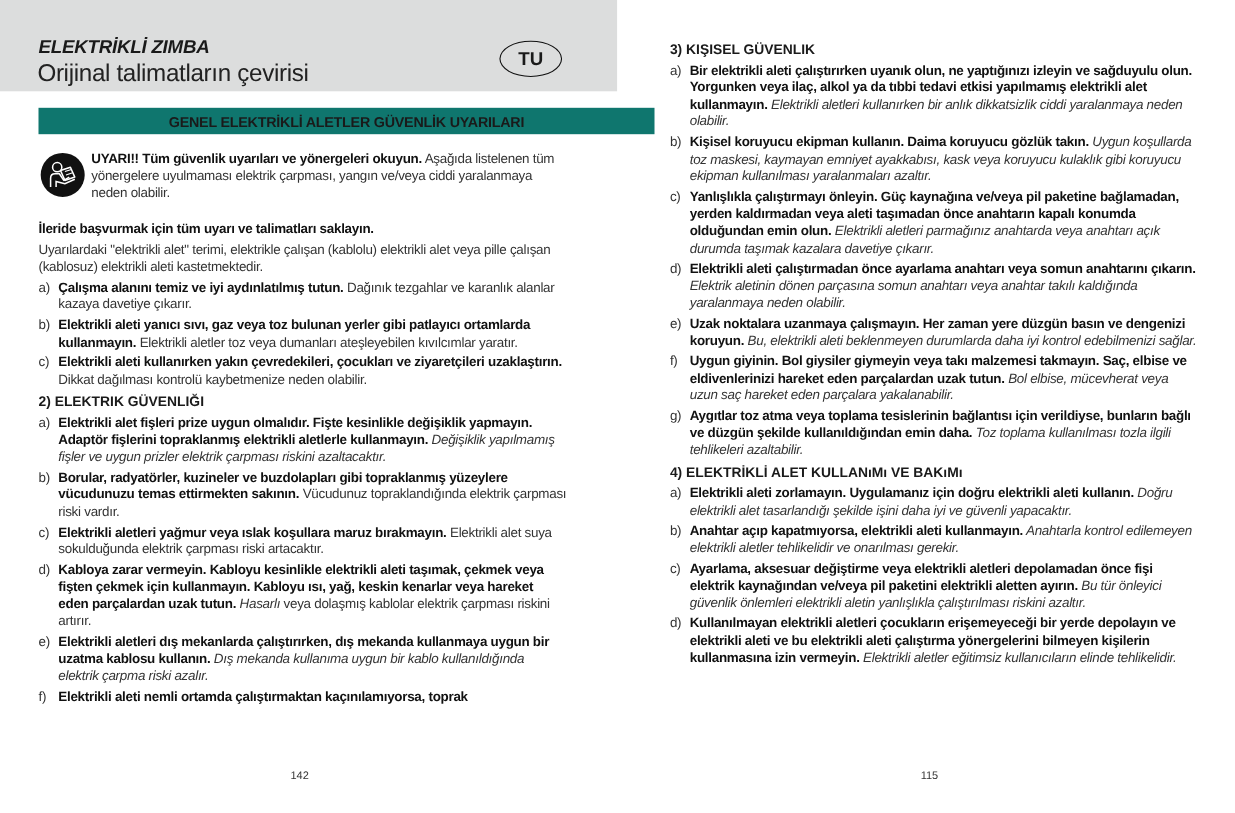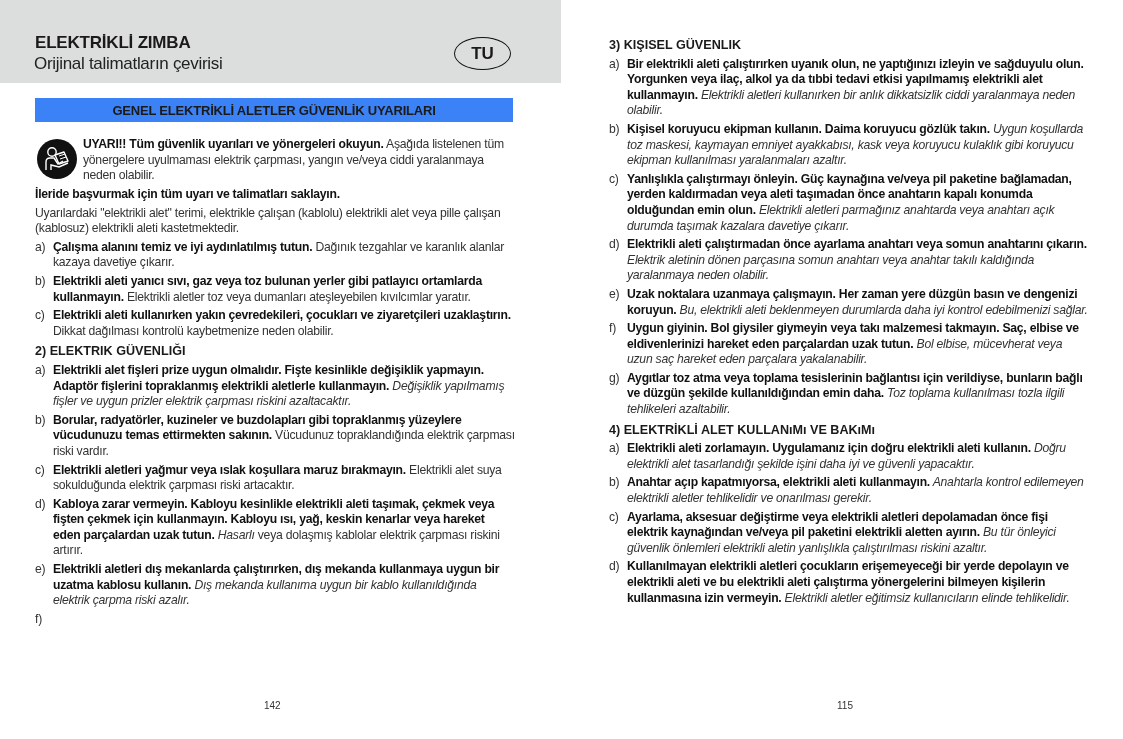--- a/index.html
+++ b/index.html
@@ -2,28 +2,28 @@
 <html><head>
 <meta charset="utf-8">
 <style>
   * { box-sizing: border-box; margin: 0; padding: 0; }
   html, body { width: 1123px; height: 739px; background: #ffffff; overflow: hidden; }
   body { font-family: "Liberation Sans", sans-serif; color: #1a1a1a; position: relative; }
   .page { position: absolute; top: 0; height: 739px; }
   .page-left { left: 0; width: 561px; }
   .page-right { left: 561px; width: 562px; }
   .header-band { position: absolute; left: 0; top: 0; width: 561px; height: 83px; background: #dcdddd; }
-  .doc-title { position: absolute; left: 35px; top: 33px; font-size: 17px; font-weight: bold; letter-spacing: -0.2px; }
-  .doc-subtitle { position: absolute; left: 34px; top: 54px; font-size: 17px; color: #222; letter-spacing: -0.3px; }
+  .doc-title { position: absolute; left: 35px; top: 33px; font-size: 17px; font-weight: bold; letter-spacing: -0.2px; font-style: italic; }
+  .doc-subtitle { position: absolute; left: 34px; top: 54px; font-size: 22px; color: #222; letter-spacing: -0.3px; }
   .lang-badge { position: absolute; left: 454px; top: 37px; width: 57px; height: 33px; border: 1.6px solid #111; border-radius: 50%; display: flex; align-items: center; justify-content: center; font-size: 17px; font-weight: bold; }
-  .section-bar { position: absolute; left: 35px; top: 98px; width: 478px; height: 24px; background: #3b82f6; display: flex; align-items: center; justify-content: center; font-size: 13px; font-weight: bold; letter-spacing: -0.2px; }
+  .section-bar { position: absolute; left: 35px; top: 98px; width: 560px; height: 24px; background: #0f766e; display: flex; align-items: center; justify-content: center; font-size: 13px; font-weight: bold; letter-spacing: -0.2px; }
   .content { position: absolute; font-size: 12.2px; line-height: 15.6px; letter-spacing: -0.25px; }
   .left-content { left: 35px; top: 137px; width: 480px; }
   .right-content { left: 48px; top: 33px; width: 480px; }
-  .warn-block { position: relative; padding-left: 48px; min-height: 47px; margin-bottom: 3px; }
+  .warn-block { position: relative; padding-left: 48px; min-height: 47px; margin-bottom: 17px; }
   .warn-icon { position: absolute; left: 2px; top: 2px; width: 40px; height: 40px; border-radius: 50%; background: #111; }
   .warn-icon svg { width: 40px; height: 40px; display: block; }
   .light { color: #333; font-weight: normal; }
   b { font-weight: bold; color: #111; }
   i { font-style: italic; color: #333; }
   .para { margin-bottom: 3px; }
   .heading { font-size: 12.6px; font-weight: bold; margin: 5px 0 3px 0; letter-spacing: 0; }
   .item { position: relative; padding-left: 18px; margin-bottom: 3px; }
   .item .marker { position: absolute; left: 0; top: 0; color: #333; }
   .page-num { position: absolute; top: 700px; font-size: 10px; color: #333; }
@@ -62,21 +62,21 @@
     <div class="item"><span class="marker">a)</span><b>Çalışma alanını temiz ve iyi aydınlatılmış tutun.</b><span class="light"> Dağınık tezgahlar ve karanlık alanlar kazaya davetiye çıkarır.</span></div>
     <div class="item"><span class="marker">b)</span><b>Elektrikli aleti yanıcı sıvı, gaz veya toz bulunan yerler gibi patlayıcı ortamlarda kullanmayın.</b><span class="light"> Elektrikli aletler toz veya dumanları ateşleyebilen kıvılcımlar yaratır.</span></div>
     <div class="item"><span class="marker">c)</span><b>Elektrikli aleti kullanırken yakın çevredekileri, çocukları ve ziyaretçileri uzaklaştırın.</b><span class="light"> Dikkat dağılması kontrolü kaybetmenize neden olabilir.</span></div>
 
     <div class="heading">2) ELEKTRIK GÜVENLIĞI</div>
     <div class="item"><span class="marker">a)</span><b>Elektrikli alet fişleri prize uygun olmalıdır. Fişte kesinlikle değişiklik yapmayın. Adaptör fişlerini topraklanmış elektrikli aletlerle kullanmayın.</b><i> Değişiklik yapılmamış fişler ve uygun prizler elektrik çarpması riskini azaltacaktır.</i></div>
     <div class="item"><span class="marker">b)</span><b>Borular, radyatörler, kuzineler ve buzdolapları gibi topraklanmış yüzeylere vücudunuzu temas ettirmekten sakının.</b><span class="light"> Vücudunuz topraklandığında elektrik çarpması riski vardır.</span></div>
     <div class="item"><span class="marker">c)</span><b>Elektrikli aletleri yağmur veya ıslak koşullara maruz bırakmayın.</b><span class="light"> Elektrikli alet suya sokulduğunda elektrik çarpması riski artacaktır.</span></div>
     <div class="item"><span class="marker">d)</span><b>Kabloya zarar vermeyin. Kabloyu kesinlikle elektrikli aleti taşımak, çekmek veya fişten çekmek için kullanmayın. Kabloyu ısı, yağ, keskin kenarlar veya hareket eden parçalardan uzak tutun.</b><i> Hasarlı</i><span class="light"> veya dolaşmış kablolar elektrik çarpması riskini artırır.</span></div>
     <div class="item"><span class="marker">e)</span><b>Elektrikli aletleri dış mekanlarda çalıştırırken, dış mekanda kullanmaya uygun bir uzatma kablosu kullanın.</b><i> Dış mekanda kullanıma uygun bir kablo kullanıldığında elektrik çarpma riski azalır.</i></div>
-    <div class="item"><span class="marker">f)</span></div>
+    <div class="item"><span class="marker">f)</span><b>Elektrikli aleti nemli ortamda çalıştırmaktan kaçınılamıyorsa, toprak</b></div>
   </div>
 
   <div class="page-num">142</div>
 </div>
 
 <div class="page page-right">
   <div class="content right-content">
 
     <div class="heading">3) KIŞISEL GÜVENLIK</div>
     <div class="item"><span class="marker">a)</span><b>Bir elektrikli aleti çalıştırırken uyanık olun, ne yaptığınızı izleyin ve sağduyulu olun. Yorgunken veya ilaç, alkol ya da tıbbi tedavi etkisi yapılmamış elektrikli alet kullanmayın.</b><i> Elektrikli aletleri kullanırken bir anlık dikkatsizlik ciddi yaralanmaya neden olabilir.</i></div>

